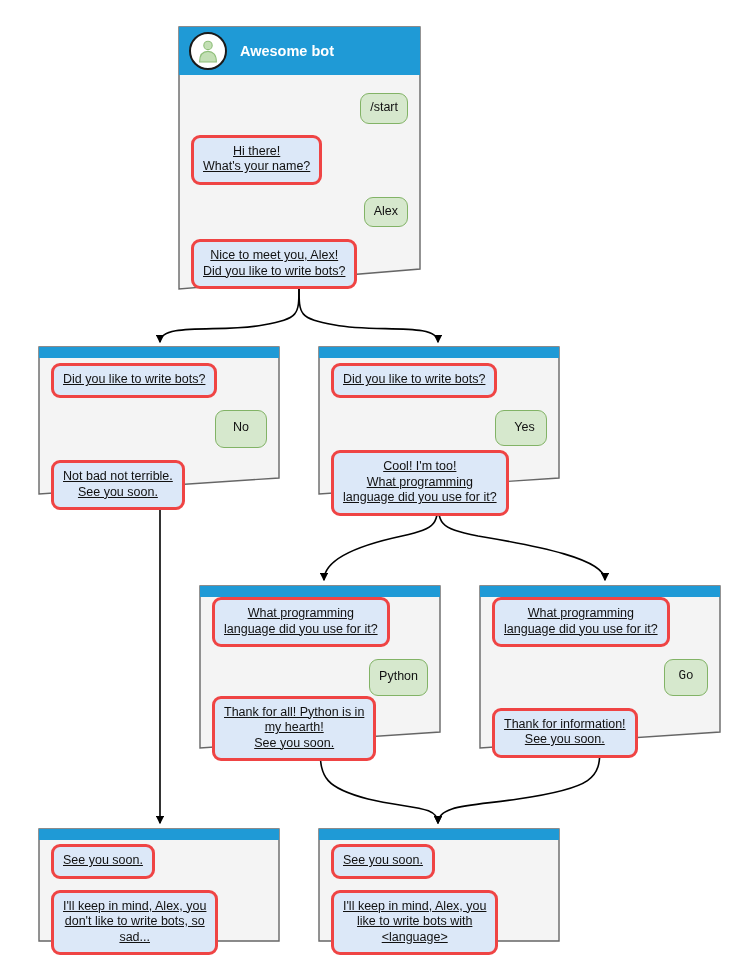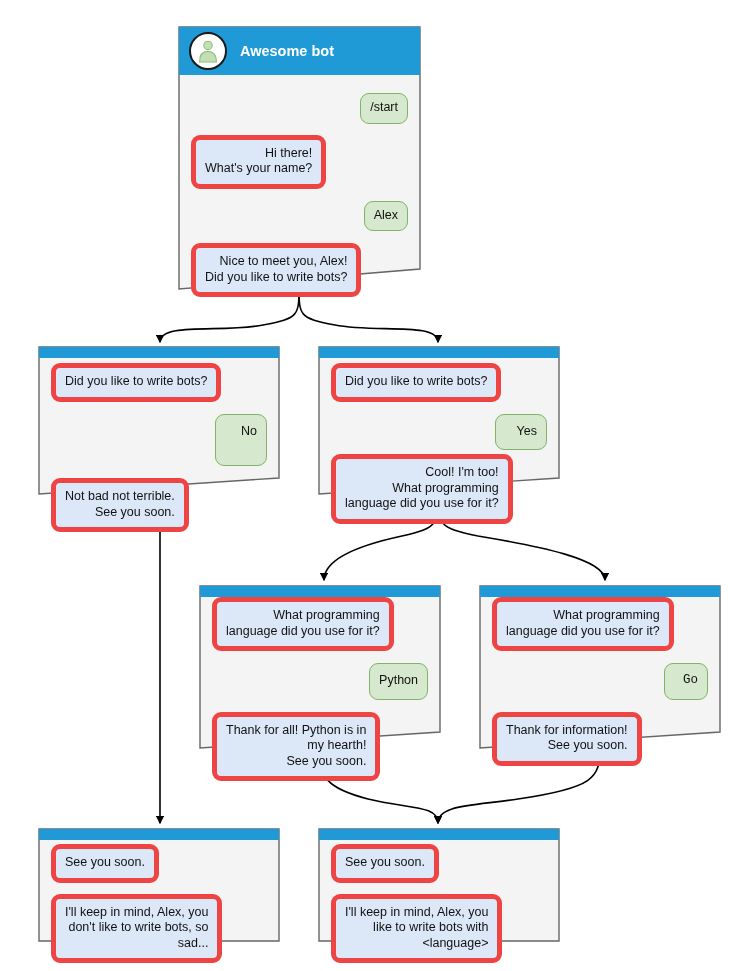--- a/index.html
+++ b/index.html
@@ -69,27 +69,28 @@
     font-size:12.5px;
     line-height:15.5px;
     color:#111111;
     border-radius:9px;
     padding:6px 9px 7px 9px;
     white-space:pre-line;
     vertical-align:top;
   }
   .bubble.bot{
     background:#dce8f8;
-    border:5px solid #ef4444;
-    text-align:right;
+    border:3px solid #ef4444;
+    text-align:center;
+    text-decoration:underline;
   }
   .bubble.user{
     background:#d6e8cd;
     border:1px solid #82b366;
-    text-align:right;
+    text-align:center;
   }
   .row-left{text-align:left;}
   .row-right{text-align:right;}
   .mrow{display:block;}
 </style>
 </head>
 <body>
 
 <div id="canvas">
 
@@ -156,21 +157,21 @@
         <polygon points="0,0 240,0 240,131 0,147" fill="#f4f4f4" stroke="#666666" stroke-width="1.4"></polygon>
       </svg>
     </div>
     <div class="content">
       <div class="card-header thin"></div>
       <div class="msgs" style="top:11px;">
         <div class="mrow row-left" style="margin-top:5px;">
           <span class="bubble bot">Did you like to write bots?</span>
         </div>
         <div class="mrow row-right" style="margin-top:12px;">
-          <span class="bubble user" style="min-width:52px;padding-top:9px;padding-bottom:26px;margin-left:48px;">No</span>
+          <span class="bubble user" style="min-width:52px;padding-top:9px;padding-bottom:12px;margin-left:48px;">No</span>
         </div>
         <div class="mrow row-left" style="margin-top:12px;">
           <span class="bubble bot">Not bad not terrible.
 See you soon.</span>
         </div>
       </div>
     </div>
   </div>
 
   <div class="card" style="left:311px;top:347px;width:240px;height:147px;">
@@ -206,21 +207,21 @@
     <div class="content">
       <div class="card-header thin"></div>
       <div class="msgs" style="top:11px;">
         <div class="mrow row-left" style="margin-top:0px;">
           <span class="bubble bot">What programming
 language did you use for it?</span>
         </div>
         <div class="mrow row-right" style="margin-top:12px;">
           <span class="bubble user" style="padding-top:9px;padding-bottom:10px;">Python</span>
         </div>
-        <div class="mrow row-left" style="margin-top:12px;">
+        <div class="mrow row-left" style="">
           <span class="bubble bot">Thank for all! Python is in
 my hearth!
 See you soon.</span>
         </div>
       </div>
     </div>
   </div>
 
   <div class="card" style="left:472px;top:586px;width:240px;height:162px;">
     <div class="skewbg">

